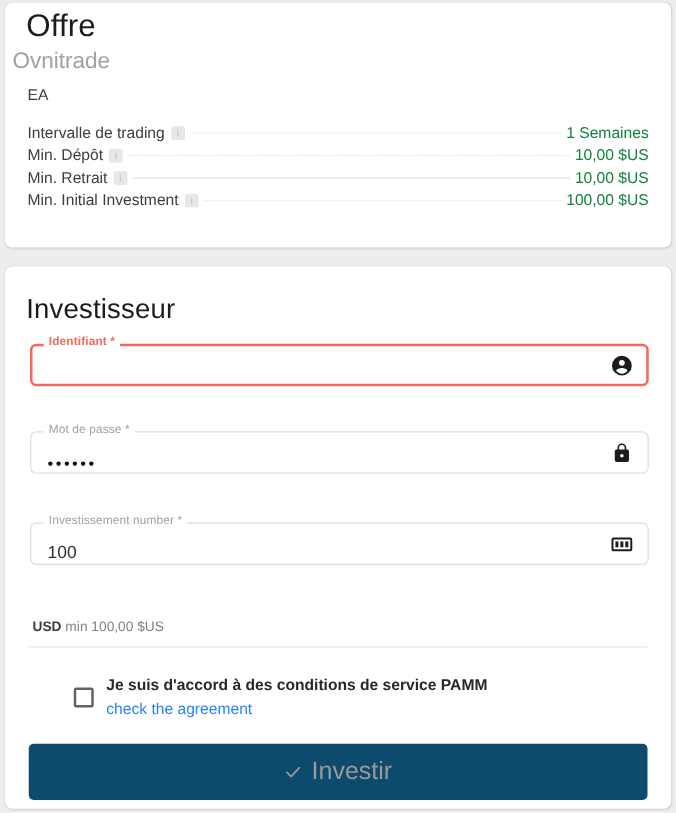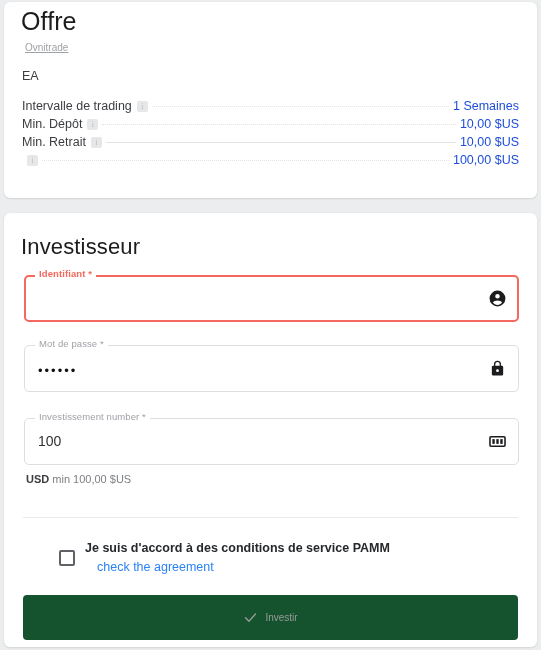--- a/index.html
+++ b/index.html
@@ -39,27 +39,26 @@
     left: 17px;
     top: 4px;
     font-size: 25px;
     line-height: 30px;
     font-weight: 400;
     color: #1b1c1e;
     letter-spacing: 0.1px;
   }
   .offer-subtitle {
     position: absolute;
-    left: 21px;
+    left: 6px;
     top: 38px;
-    font-size: 10px;
+    font-size: 18px;
     line-height: 16px;
     color: #9ea1a6;
     font-weight: 400;
-    text-decoration: underline;
   }
   .offer-type {
     position: absolute;
     left: 18px;
     top: 66px;
     font-size: 12.5px;
     line-height: 16px;
     color: #3b3d40;
     font-weight: 400;
   }
@@ -105,21 +104,21 @@
     flex: 1 1 auto;
     margin: 0 4px;
     height: 1px;
     position: relative;
     top: -3px;
     border-bottom: 1px dotted #e3e4e6;
   }
   .leader.solid { border-bottom: 1px solid #e3e4e6; }
   .spec-value {
     font-size: 12.5px;
-    color: #1d4ed8;
+    color: #15803d;
     font-weight: 400;
     flex: 0 0 auto;
   }
 
   
   .section-title {
     position: absolute;
     left: 17px;
     top: 20px;
     font-size: 22px;
@@ -127,21 +126,21 @@
     font-weight: 400;
     color: #1b1c1e;
     letter-spacing: 0.15px;
   }
 
   
   .field {
     position: absolute;
     left: 20px;
     width: 495px;
-    height: 47px;
+    height: 34px;
   }
   .field-outline {
     position: absolute;
     inset: 0;
     border: 1px solid #dcdee0;
     border-radius: 5px;
     pointer-events: none;
   }
   .field.error .field-outline {
     border: 2px solid #f4685e;
@@ -187,20 +186,21 @@
     color: #1b1c1e;
   }
   .field-icon svg { display: block; }
 
   .helper {
     position: absolute;
     left: 22px;
     font-size: 11px;
     line-height: 14px;
     color: #7d8085;
+    margin-top: 23px;
   }
   .helper b { color: #3b3d40; font-weight: 700; }
 
   
   .divider {
     position: absolute;
     left: 19px;
     right: 19px;
     height: 1px;
     background: #e8e9eb;
@@ -229,38 +229,37 @@
     line-height: 16px;
     color: #26282b;
     font-weight: 700;
   }
   .agreement-link {
     font-size: 12.5px;
     line-height: 16px;
     color: #2b82f6;
     text-decoration: none;
     cursor: pointer;
-    margin-left: 12px;
   }
 
   
   .submit-btn {
     position: absolute;
     left: 19px;
     width: 495px;
     height: 45px;
-    background: #14532d;
+    background: #0c4a6e;
     border: none;
     border-radius: 4px;
     display: flex;
     align-items: center;
     justify-content: center;
     gap: 7px;
     color: #9a9a9a;
-    font-size: 10px;
+    font-size: 20px;
     font-family: "Liberation Sans", sans-serif;
     cursor: default;
   }
   .submit-btn svg { display: block; }
 </style>
 </head>
 <body>
 
 <div class="page">
 
@@ -287,20 +286,21 @@
       </div>
 
       <div class="spec-row">
         <span class="spec-label">Min. Retrait</span>
         <i class="info-icon">i</i>
         <span class="leader solid"></span>
         <span class="spec-value">10,00 $US</span>
       </div>
 
       <div class="spec-row">
+        <span class="spec-label">Min. Initial Investment</span>
         <i class="info-icon">i</i>
         <span class="leader"></span>
         <span class="spec-value">100,00 $US</span>
       </div>
 
     </div>
   </div>
 
   <div class="card" id="investor-card">
 

